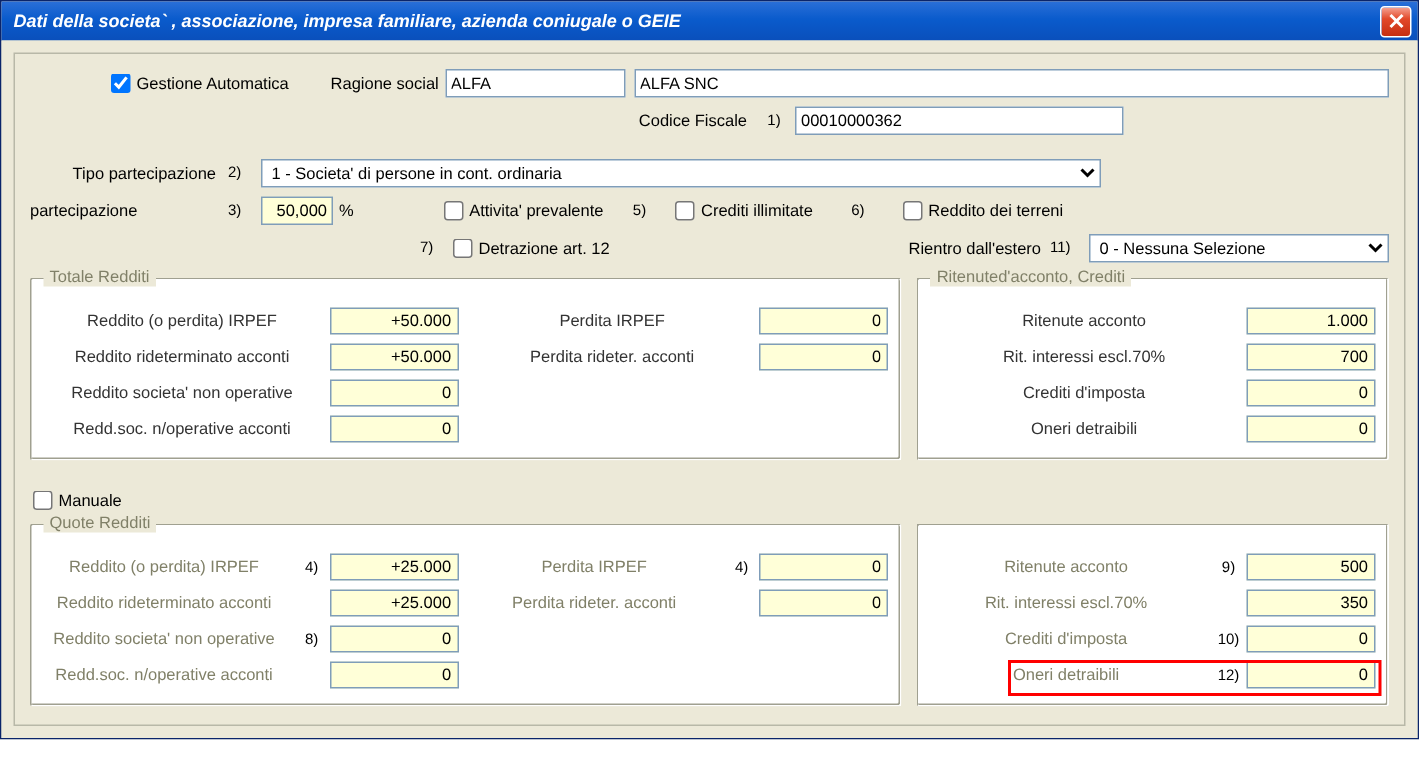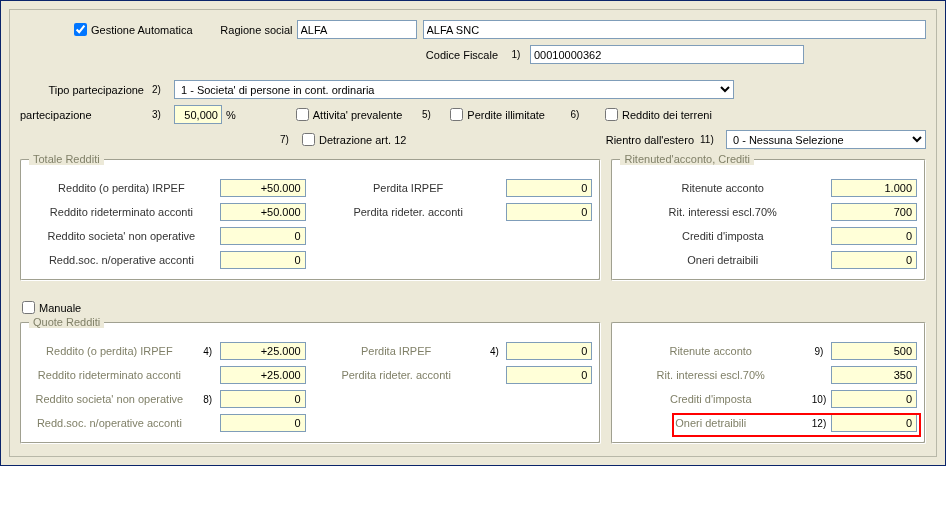--- a/index.html
+++ b/index.html
@@ -105,20 +105,28 @@
   .highlight-red {
     position: absolute;
     border: 2px solid #ff0000;
     pointer-events: none;
   }
 </style>
 </head>
 <body>
 
 <div class="window">
+  <div class="titlebar">
+    <span class="title-text">Dati della societa` , associazione, impresa familiare, azienda coniugale o GEIE</span>
+    <div class="close-btn">
+      <svg viewBox="0 0 10 10">
+          <path d="M1 1 L9 9 M9 1 L1 9" stroke="#fff" stroke-width="2"></path>
+        </svg>
+    </div>
+  </div>
 
   <div class="client">
 
     <div class="panel">
 
       <div class="row">
         <div style="width:24px"></div>
         <div style="width:30px"></div>
         <label class="chk">
           <input type="checkbox" checked="" style="">
@@ -128,21 +136,21 @@
         <label class="lbl" style="width:84px">Ragione social</label>
         <input class="field" style="width: 120px;" value="ALFA">
         <div style="width:6px"></div>
         <input class="field" style="flex: 1 1 0%;" value="ALFA SNC">
       </div>
 
       <div class="row">
         <div style="flex:0 0 392px"></div>
         <label class="lbl" style="width:90px">Codice Fiscale</label>
         <span class="idx" style="width:28px;text-align:center">1)</span>
-        <input class="field" style="width: 274px;" value="00010000362">
+        <input class="field" style="width: 219px;" value="00010000362">
       </div>
 
       <div class="spacer"></div>
 
       <div class="row">
         <label class="lbl" style="width:128px;text-align:right">Tipo partecipazione</label>
         <span class="idx" style="width:26px">2)</span>
         <select class="combo" style="width:560px;background:#fff;">
           <option selected="" style="background:#316ac5;color:#fff">1 - Societa' di persone in cont. ordinaria</option>
         </select>
@@ -154,21 +162,21 @@
         <input class="field num yellow" style="width: 48px;" value="50,000">
         <span style="padding-left:4px">%</span>
         <div style="width:60px"></div>
         <label class="chk">
           <input type="checkbox" style="">
           <span>Attivita' prevalente</span>
         </label>
         <span class="idx" style="width:48px;text-align:center">5)</span>
         <label class="chk">
           <input type="checkbox" style="">
-          <span>Perdite illimitate</span>
+          <span>Crediti illimitate</span>
         </label>
         <span class="idx" style="width:60px;text-align:center">6)</span>
         <label class="chk">
           <input type="checkbox" style="">
           <span>Reddito dei terreni</span>
         </label>
       </div>
 
       <div class="row last">
         <div style="width:256px"></div>

